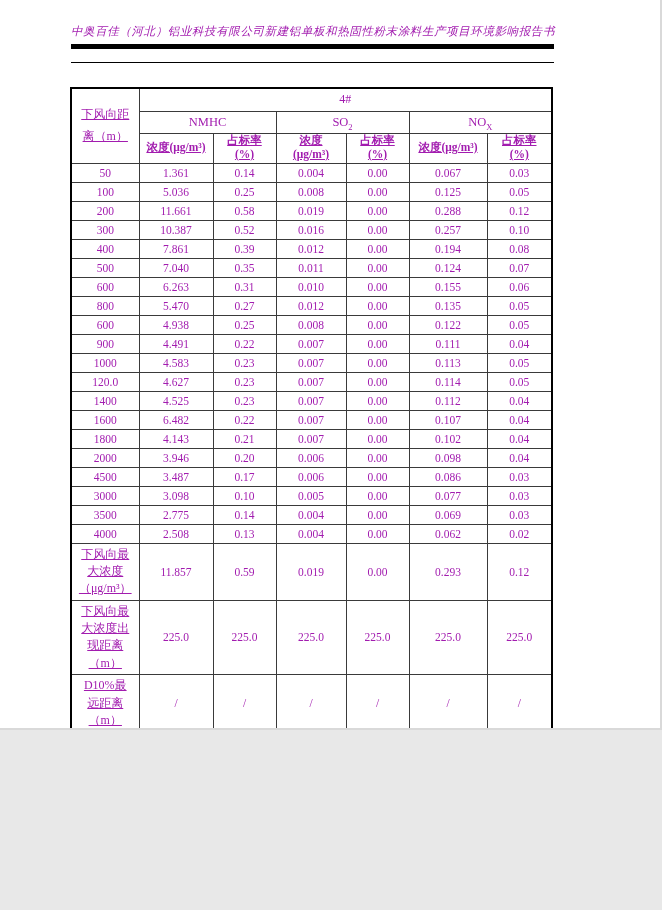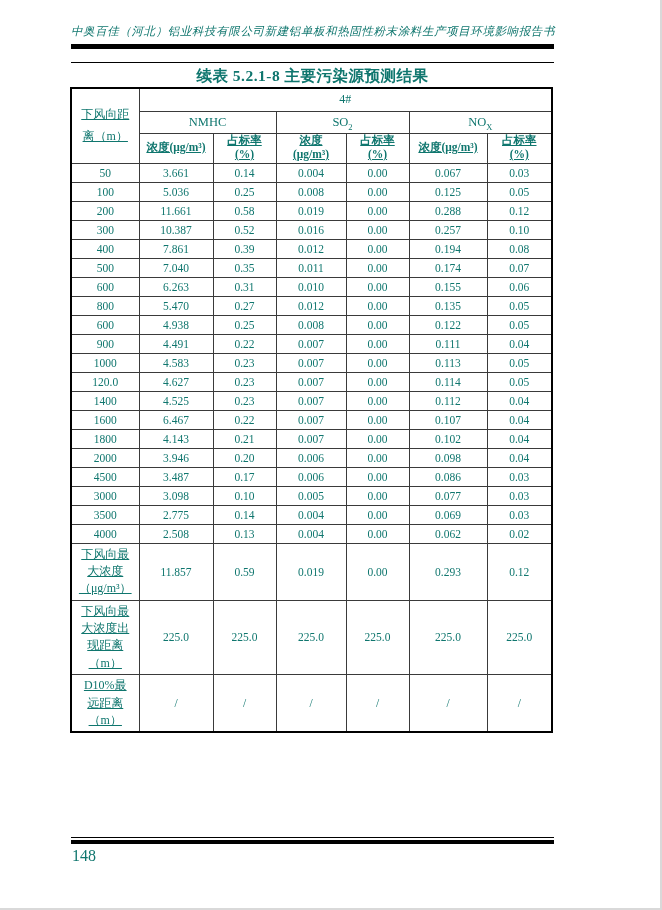--- a/index.html
+++ b/index.html
@@ -1,22 +1,22 @@
 <!DOCTYPE html>
 <html><head>
 <meta charset="utf-8">
 <style>
   * { box-sizing: border-box; margin: 0; padding: 0; }
   html, body { background: #e8e8e8; }
   .page {
     position: relative;
-    width: 662px; height: 910px;
+    width: 662px; height: 730px;
     background: #ffffff;
     font-family: "Liberation Serif", "DejaVu Serif", serif;
-    color: #0f766e;
+    color: #a21caf;
     overflow: hidden;
     border-right: 2px solid #d9d9d9;
     border-bottom: 2px solid #d9d9d9;
   }
   
   .header-text {
     position: absolute; left: 71px; top: 24px; width: 483px;
     text-align: center; font-size: 11.5px; font-style: italic;
     letter-spacing: 0.6px; white-space: nowrap;
   }
@@ -59,21 +59,20 @@
 </style>
 </head>
 <body>
 
 <div class="page">
 
   <div class="header-text">中奥百佳（河北）铝业科技有限公司新建铝单板和热固性粉末涂料生产项目环境影响报告书</div>
   <div class="header-bar"></div>
   <div class="header-line"></div>
 
-  <div class="table-title">续表 5.2.1-8  主要污染源预测结果</div>
 
   <table class="pred">
     <colgroup>
       <col style="width:68px">
         <col style="width:74px">
         <col style="width:63px">
       <col style="width:70px">
         <col style="width:63px">
         <col style="width:78px">
       <col style="width:65px">
@@ -98,21 +97,21 @@
         <td class="pre">占标率
 (%)</td>
         <td class="pre">浓度(μg/m³)</td>
         <td class="pre">占标率
 (%)</td>
       </tr>
     </thead>
     <tbody class="data">
         <tr>
           <td>50</td>
-          <td>3.661</td>
+          <td>1.361</td>
           <td>0.14</td>
           <td>0.004</td>
           <td>0.00</td>
           <td>0.067</td>
           <td>0.03</td>
         </tr>
         <tr>
           <td>100</td>
           <td>5.036</td>
           <td>0.25</td>
@@ -147,21 +146,21 @@
           <td>0.00</td>
           <td>0.194</td>
           <td>0.08</td>
         </tr>
         <tr>
           <td>500</td>
           <td>7.040</td>
           <td>0.35</td>
           <td>0.011</td>
           <td>0.00</td>
-          <td>0.174</td>
+          <td>0.124</td>
           <td>0.07</td>
         </tr>
         <tr>
           <td>600</td>
           <td>6.263</td>
           <td>0.31</td>
           <td>0.010</td>
           <td>0.00</td>
           <td>0.155</td>
           <td>0.06</td>
@@ -215,21 +214,21 @@
           <td>1400</td>
           <td>4.525</td>
           <td>0.23</td>
           <td>0.007</td>
           <td>0.00</td>
           <td>0.112</td>
           <td>0.04</td>
         </tr>
         <tr>
           <td>1600</td>
-          <td>6.467</td>
+          <td>6.482</td>
           <td>0.22</td>
           <td>0.007</td>
           <td>0.00</td>
           <td>0.107</td>
           <td>0.04</td>
         </tr>
         <tr>
           <td>1800</td>
           <td>4.143</td>
           <td>0.21</td>

